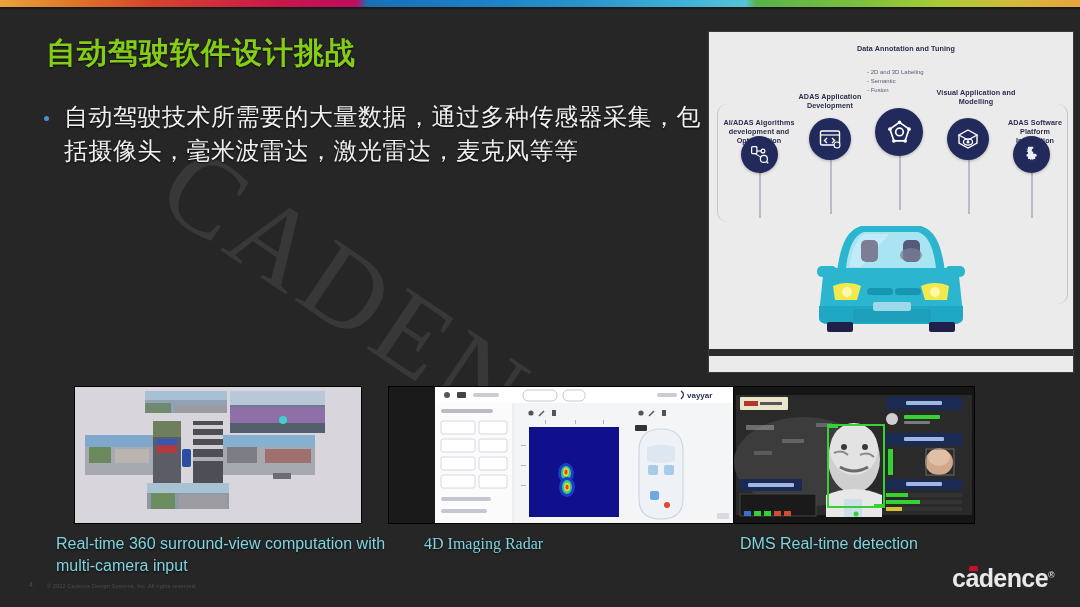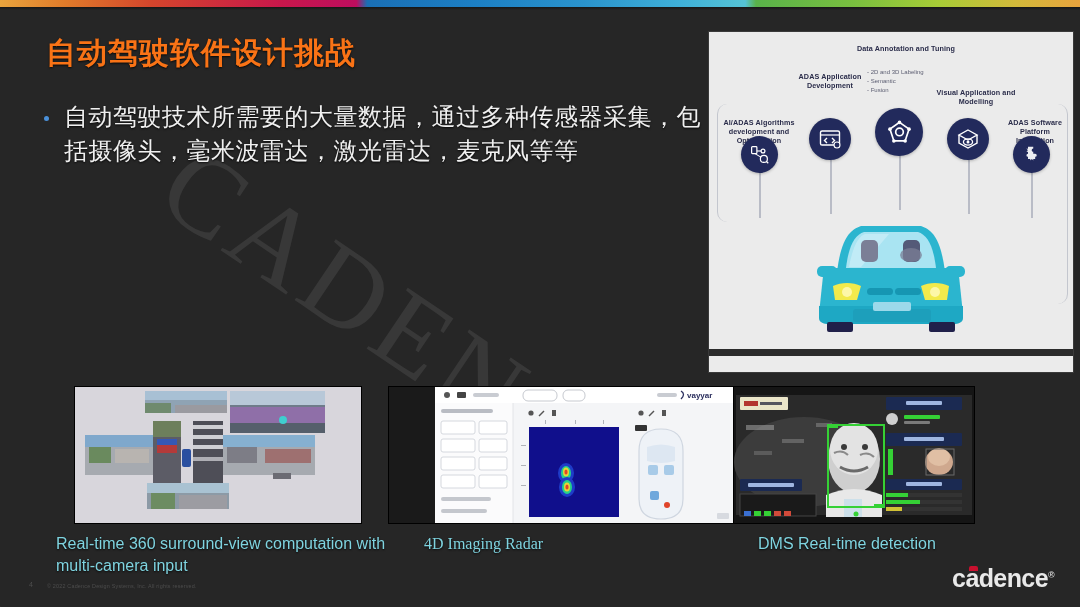--- a/index.html
+++ b/index.html
@@ -41,21 +41,21 @@
     letter-spacing:6px;
     color:rgba(255,255,255,0.085);
     transform:rotate(34deg);
     transform-origin:left top;
     white-space:nowrap;
     pointer-events:none;
     user-select:none;
   }
   #title{
     position:absolute;left:46px;top:33px;
-    font-size:30px;font-weight:bold;color:#f97316;
+    font-size:30px;font-weight:bold;color:#84cc16;
     letter-spacing:1px;
     text-shadow:0 1px 2px rgba(0,0,0,0.8);
   }
   #bullets{
     position:absolute;left:44px;top:100px;width:665px;
   }
   .bullet{
     display:flex;align-items:flex-start;
     margin-bottom:14px;
   }
@@ -119,21 +119,21 @@
   #photo1{left:74px;top:386px;width:286px;height:136px;}
   #photo2{left:388px;top:386px;width:298px;height:136px;padding-left:46px;}
   #photo3{left:733px;top:386px;width:240px;height:136px;}
   .caption{
     position:absolute;
     color:#7fd4e0;font-size:16px;line-height:1.35;
     text-shadow:0 1px 2px rgba(0,0,0,0.8);
   }
   #cap1{left:56px;top:533px;width:330px;}
   #cap2{left:424px;top:533px;width:260px;font-family:Liberation Serif, serif;}
-  #cap3{left:740px;top:533px;width:280px;margin-left:18px;}
+  #cap3{left:740px;top:533px;width:280px;}
   #footer-copy{
     position:absolute;left:47px;top:583px;
     font-size:5.4px;color:#4d4d4d;letter-spacing:0.2px;
   }
   #page-num{
     position:absolute;left:29px;top:581px;
     font-size:7px;color:#4d4d4d;
   }
   #logo{
     position:absolute;right:26px;bottom:14px;
@@ -170,21 +170,21 @@
 
   <div id="diagram">
 
     <div class="dlabel" style="left:142px;top:12px;width:110px;">Data Annotation and Tuning</div>
     <div class="dsub" style="left:158px;top:36px;width:100px;">
       <div>- 2D and 3D Labeling</div>
       <div>- Semantic</div>
       <div>- Fusion</div>
     </div>
 
-    <div class="dlabel" style="left:78px;top:40px;width:86px;">ADAS Application Development</div>
+    <div class="dlabel" style="left:78px;top:60px;width:86px;">ADAS Application Development</div>
     <div class="dlabel" style="left:226px;top:56px;width:82px;">Visual Application and Modelling</div>
     <div class="dlabel" style="left:4px;top:86px;width:92px;">AI/ADAS Algorithms development and Optimization</div>
     <div class="dlabel" style="left:292px;top:86px;width:68px;">ADAS Software Platform Integration</div>
 
     <div class="node-stem" style="left:50px;top:140px;height:46px;"></div>
     <div class="node-stem" style="left:121px;top:124px;height:58px;"></div>
     <div class="node-stem" style="left:190px;top:116px;height:62px;"></div>
     <div class="node-stem" style="left:259px;top:124px;height:58px;"></div>
     <div class="node-stem" style="left:322px;top:140px;height:46px;"></div>
 

